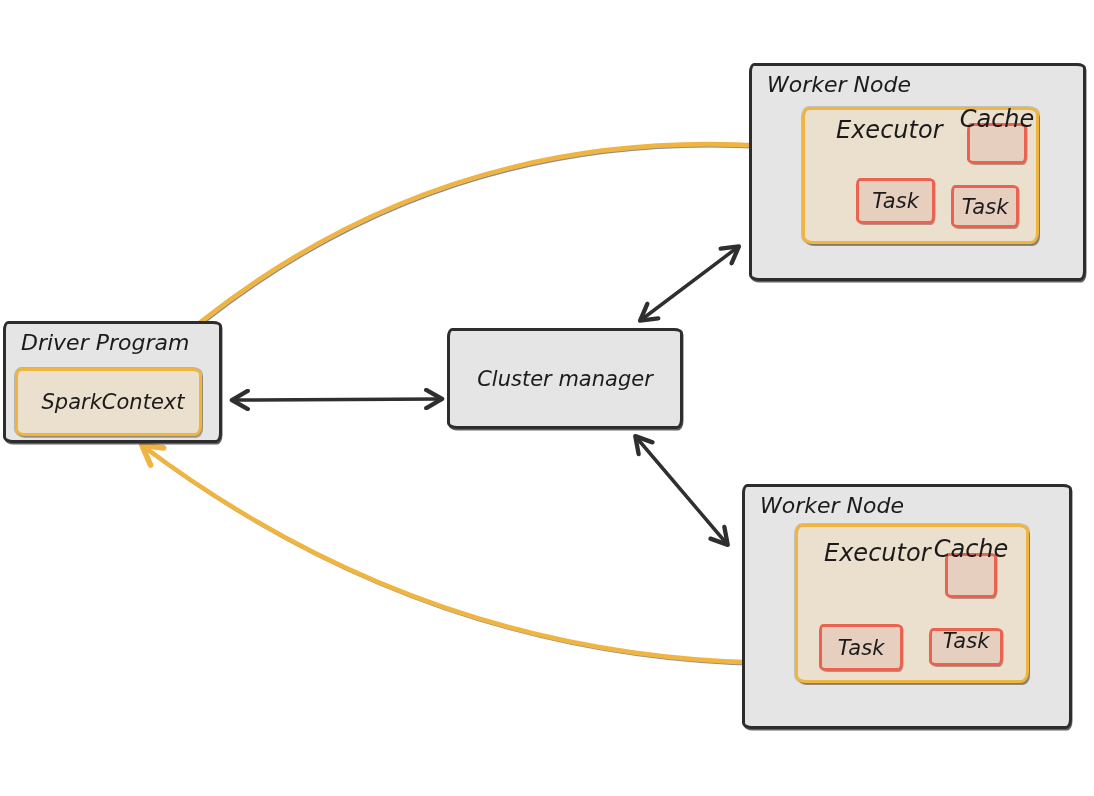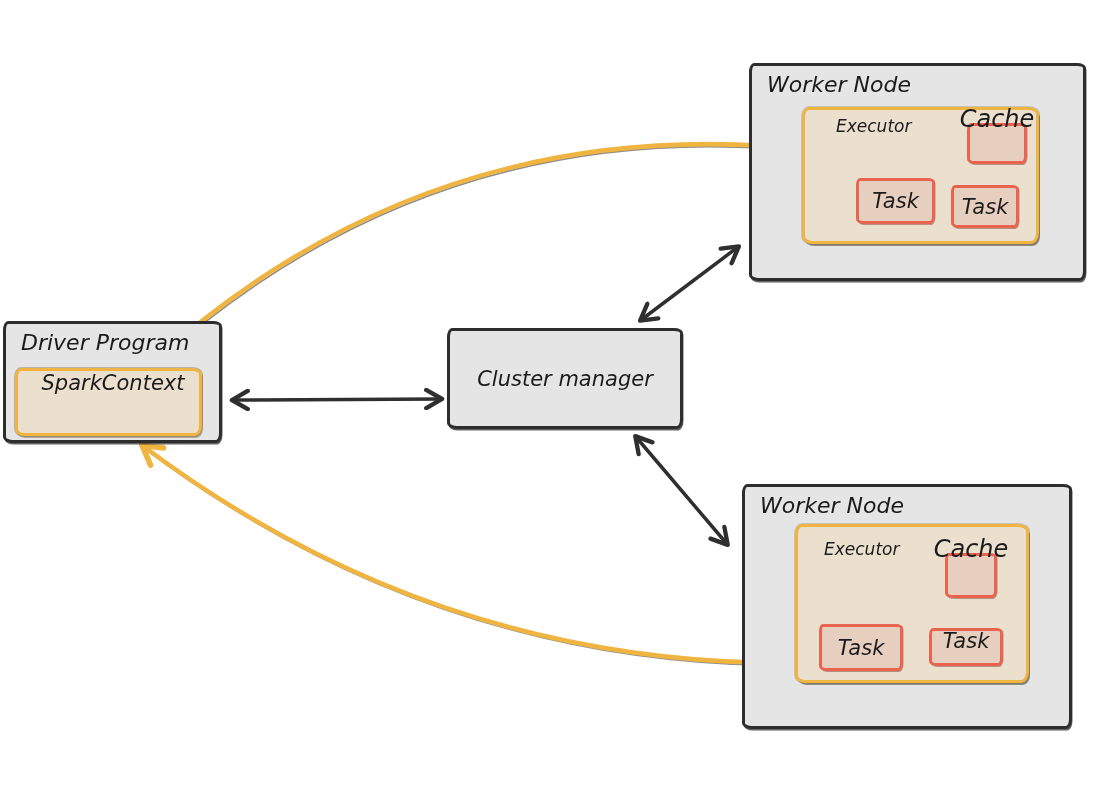--- a/index.html
+++ b/index.html
@@ -26,40 +26,40 @@
     font-style:italic;
   }
   .node-title{position:absolute; top:6px; left:15px; font-size:22px; white-space:nowrap;}
 
   .driver{left:3px; top:321px; width:219px; height:122px;}
   .spark{
     position:absolute; left:9px; top:44px; width:187px; height:68px;
     background:var(--executor-fill); border:3px solid var(--executor-border);
     border-radius:6px 10px 7px 9px / 9px 6px 10px 7px;
     box-shadow:0 0 0 1px rgba(85,65,25,.3), 1.5px 2.5px 0 -0.5px rgba(85,65,25,.35);
-    display:flex; justify-content:center;
+    display:flex; align-items:center; justify-content:center;
     font-size:21px; box-sizing:border-box;padding-left:9px;
   }
 
   .cluster{left:447px; top:328px; width:236px; height:101px;
     display:flex; align-items:center; justify-content:center; font-size:21px;}
 
   .w1{left:749px; top:63px; width:337px; height:218px;}
   .w2{left:742px; top:484px; width:330px; height:245px;}
 
   .executor{
     position:absolute; background:var(--executor-fill);
     border:3.5px solid var(--executor-border);
     border-radius:7px 11px 8px 10px / 10px 7px 11px 8px;
     box-shadow:0 0 0 1px rgba(85,65,25,.22), 2px 3px 0 -1px rgba(60,50,30,.5);
     box-sizing:border-box;
   }
   .w1 .executor{left:50px; top:41px; width:237px; height:137px;}
   .w2 .executor{left:50px; top:37px; width:234px; height:159px;}
-  .exec-title{position:absolute; font-size:17px; white-space:nowrap;}
+  .exec-title{position:absolute; font-size:24px; white-space:nowrap;}
   .w1 .exec-title{left:31px; top:6px;}
   .w2 .exec-title{left:26px; top:12px;}
 
   .cell{
     position:absolute; background:var(--task-fill);
     border:3px solid var(--task-border);
     border-radius:4px 7px 5px 8px / 7px 4px 8px 5px;
     box-shadow:1px 1.5px 0 -0.5px rgba(120,50,35,.45);
     display:flex; align-items:center; justify-content:center;
     font-size:21px; box-sizing:border-box;

